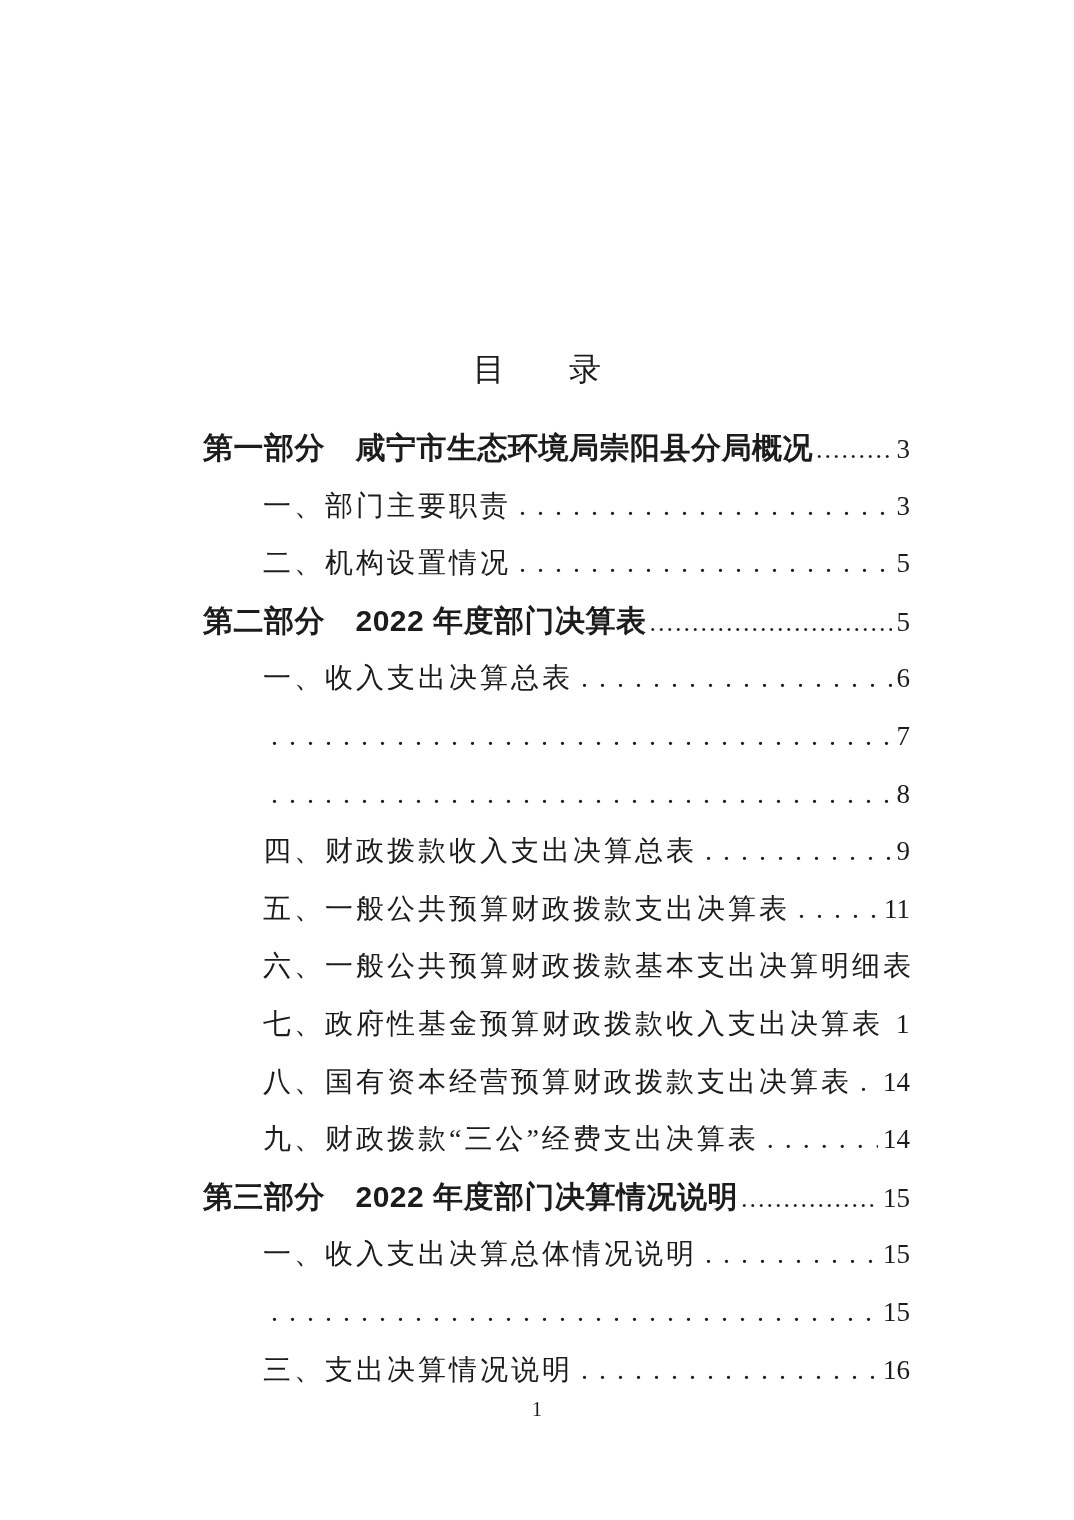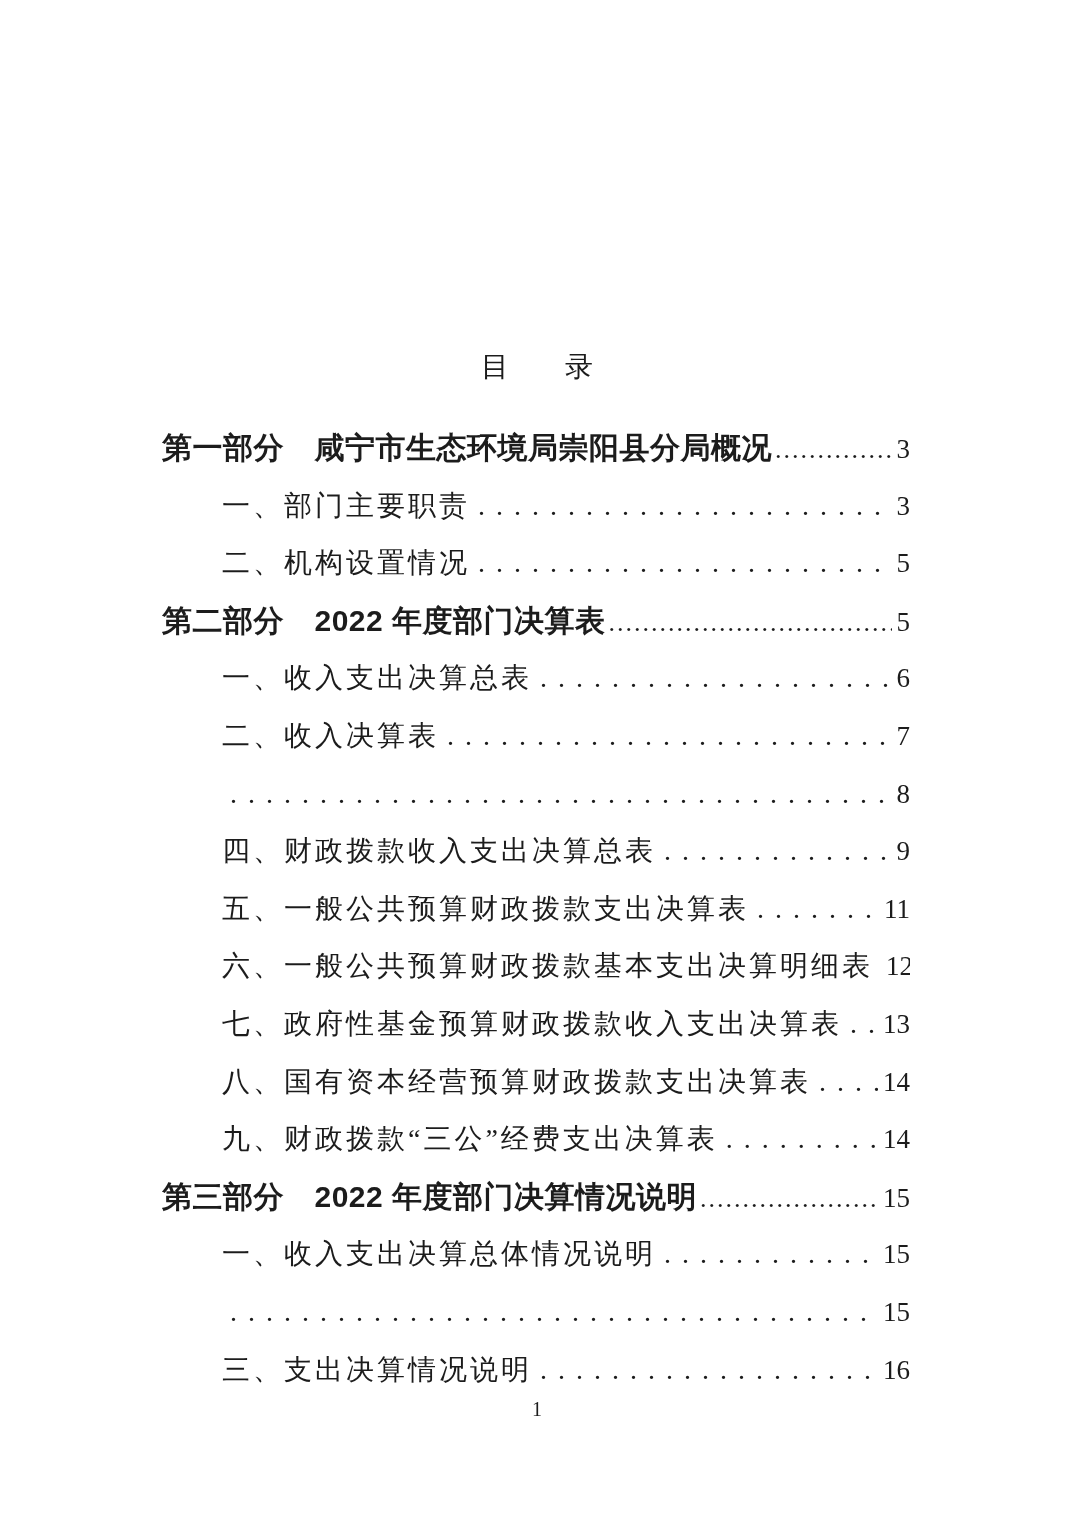--- a/index.html
+++ b/index.html
@@ -27,37 +27,38 @@
     font-weight: 700;
     letter-spacing: 1px;
     white-space: pre;
   }
   .toc-heading {
     position: absolute;
     top: 348px;
     left: 0;
     width: 100%;
     text-align: center;
-    font-size: 28px;
+    font-size: 32px;
     font-weight: 400;
     white-space: pre;
   }
   .toc {
     position: absolute;
     top: 419px;
     left: 162px;
     width: 748px;
   }
   .toc-row {
     display: flex;
     align-items: baseline;
     height: 57.6px;
     line-height: 57.6px;
     white-space: nowrap;
     overflow: hidden;
+    margin-left: 41px;
   }
   .toc-row.level2 {
     padding-left: 60px;
   }
   .toc-label {
     flex: 0 0 auto;
     white-space: pre;
   }
   .toc-row.level1 .toc-label {
     font-family: "Liberation Sans", "DejaVu Sans", sans-serif;
@@ -127,21 +128,20 @@
         <span class="toc-label">第二部分　2022 年度部门决算表</span>
         <span class="leader dense">....................................................................................................................................................................................................................................................................</span>
         <span class="pnum">5</span>
       </div>
       <div class="toc-row level2">
         <span class="toc-label">一、收入支出决算总表</span>
         <span class="leader spaced">........................................................................................................................</span>
         <span class="pnum">6</span>
       </div>
       <div class="toc-row level2">
-        <span class="toc-label">二、收入决算表</span>
         <span class="leader spaced">........................................................................................................................</span>
         <span class="pnum">7</span>
       </div>
       <div class="toc-row level2">
         <span class="leader spaced">........................................................................................................................</span>
         <span class="pnum">8</span>
       </div>
       <div class="toc-row level2">
         <span class="toc-label">四、财政拨款收入支出决算总表</span>
         <span class="leader spaced">........................................................................................................................</span>

